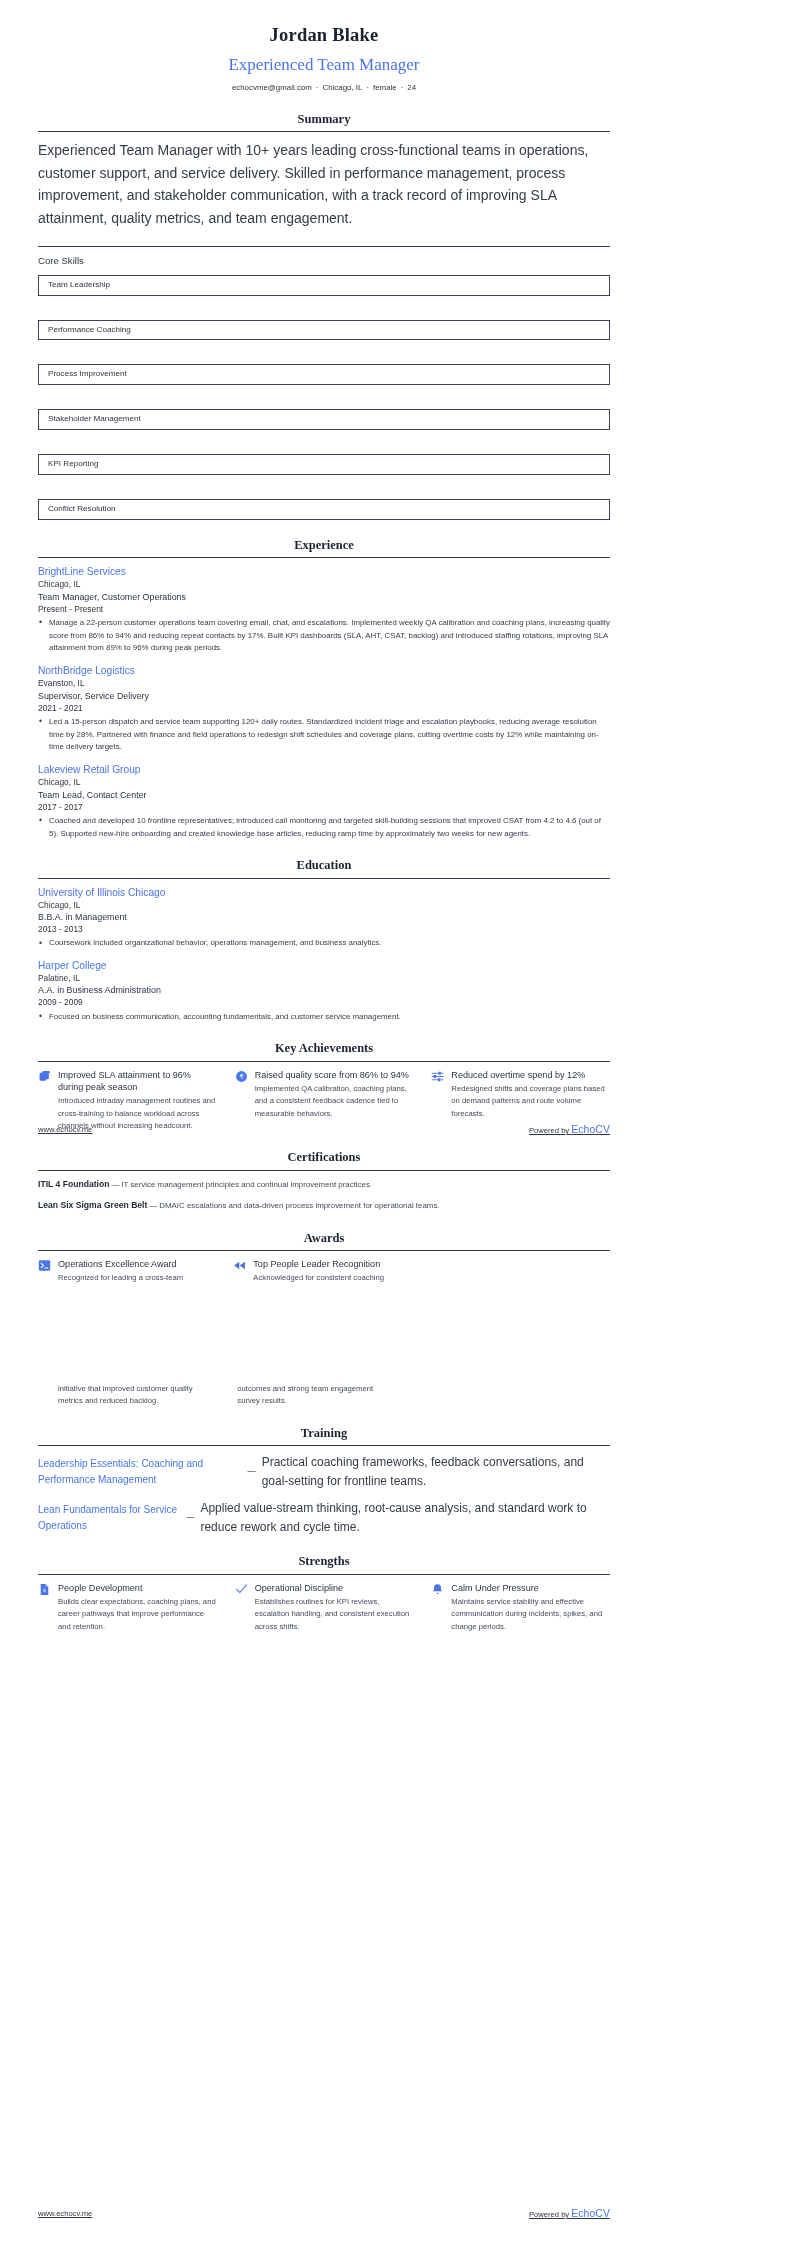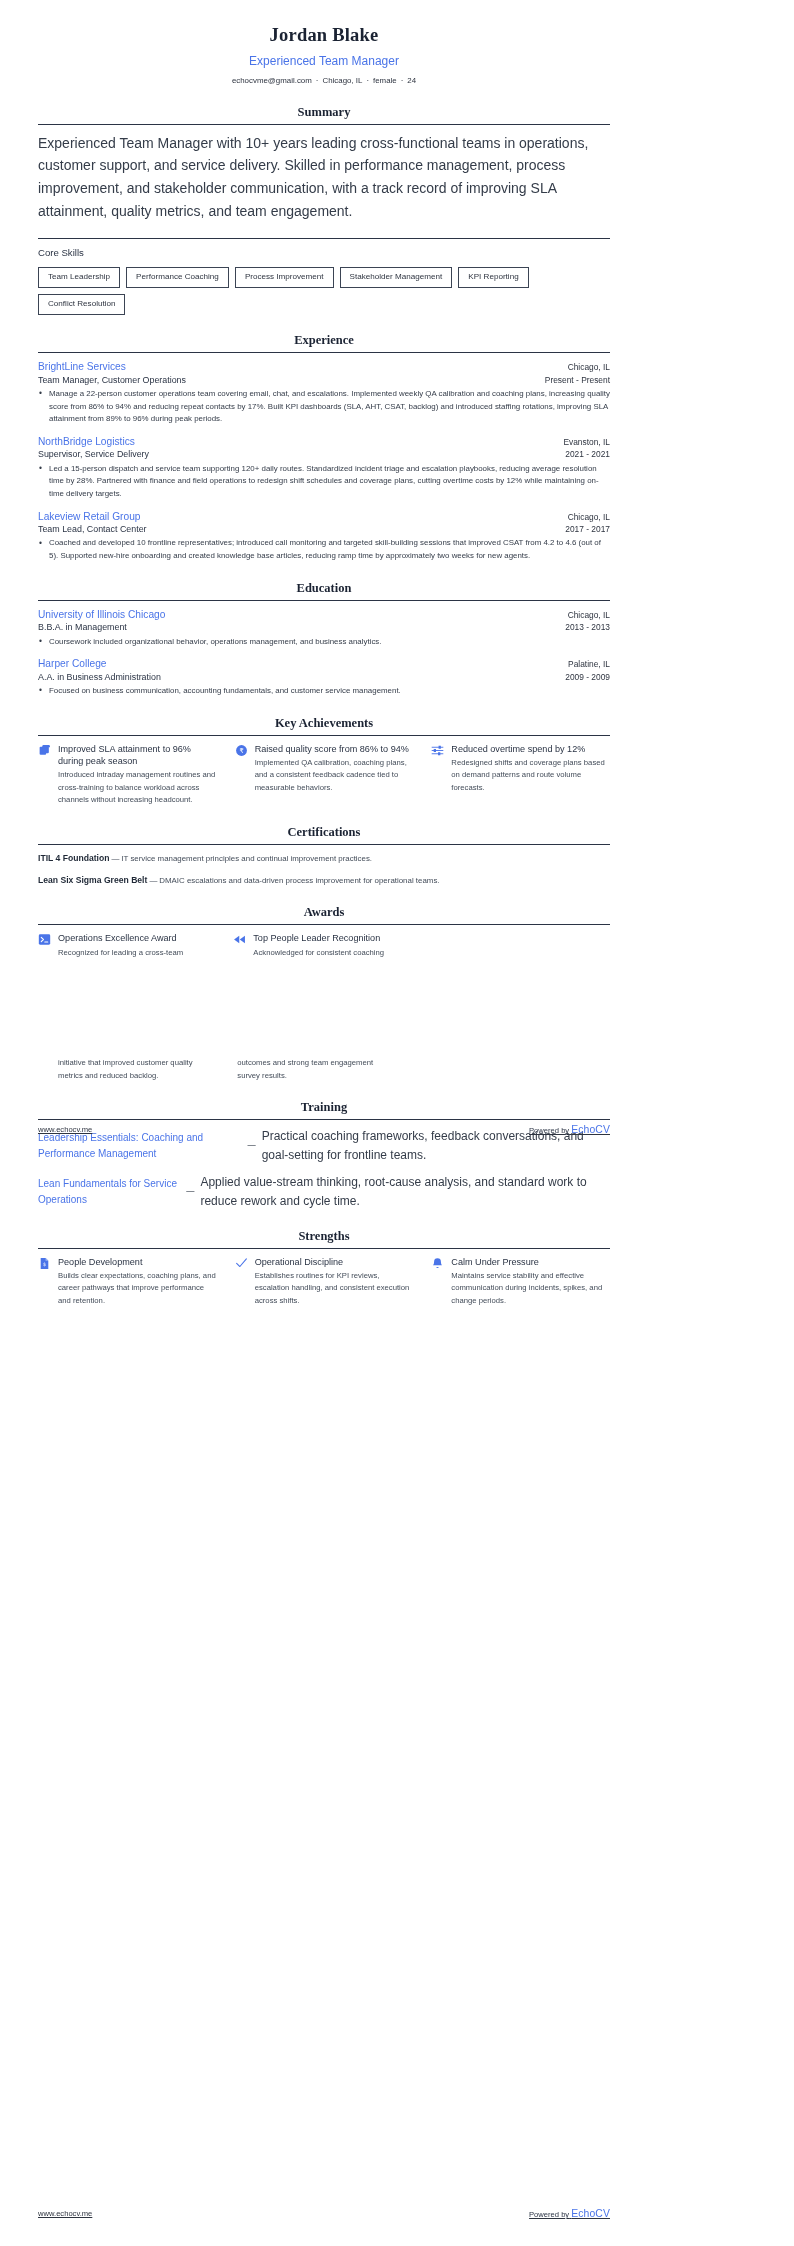--- a/index.html
+++ b/index.html
@@ -26,23 +26,24 @@
   .hdr { text-align: center; padding-top: 22px; }
   .hdr .name {
     font-family: "Liberation Serif", serif;
     font-weight: bold;
     font-size: 18.5px;
     color: #1b2333;
     letter-spacing: .2px;
   }
   .hdr .title {
     color: #4a74e8;
-    font-size: 12px;
+    font-size: 17px;
     margin-top: 4px;
     font-weight: 400;
+    font-family: Liberation Serif, serif;
   }
   .hdr .contact {
     margin-top: 5px;
     font-size: 7.9px;
     color: #2e3440;
   }
   .hdr .contact .sep { display: inline-block; padding: 0 4px; color: #2e3440; }
 
   
   .sec { margin-top: 16px; }
@@ -62,36 +63,37 @@
   
   .summary { font-size: 14px; line-height: 1.62; color: #343c49; }
 
   
   .skills-group-label {
     font-size: 9.6px;
     color: #2b3445;
     margin-bottom: 7px;
     margin-top: 2px;
   }
-  .chips { display: flex; flex-wrap: wrap; gap: 6px; }
+  .chips { display: flex; flex-wrap: wrap; gap: 24px; flex-direction: column; }
   .chip {
     border: 1px solid #3b4454;
     padding: 5px 9px;
     font-size: 8.1px;
     color: #2e3440;
     background: #fff;
     line-height: 1.1;
   }
 
   
   .entry { margin-bottom: 9px; }
   .entry-row {
     display: flex;
     justify-content: space-between;
     align-items: baseline;
+    flex-direction: column;
   }
   .org {
     color: #4a74e8;
     font-size: 10.2px;
     line-height: 1.3;
   }
   .loc { font-size: 8.4px; color: #2e3440; white-space: nowrap; }
   .role { font-size: 8.9px; color: #2b3445; line-height: 1.35; }
   .dates { font-size: 8.4px; color: #2e3440; white-space: nowrap; }
   ul.bullets { list-style: none; margin-top: 2px; }

